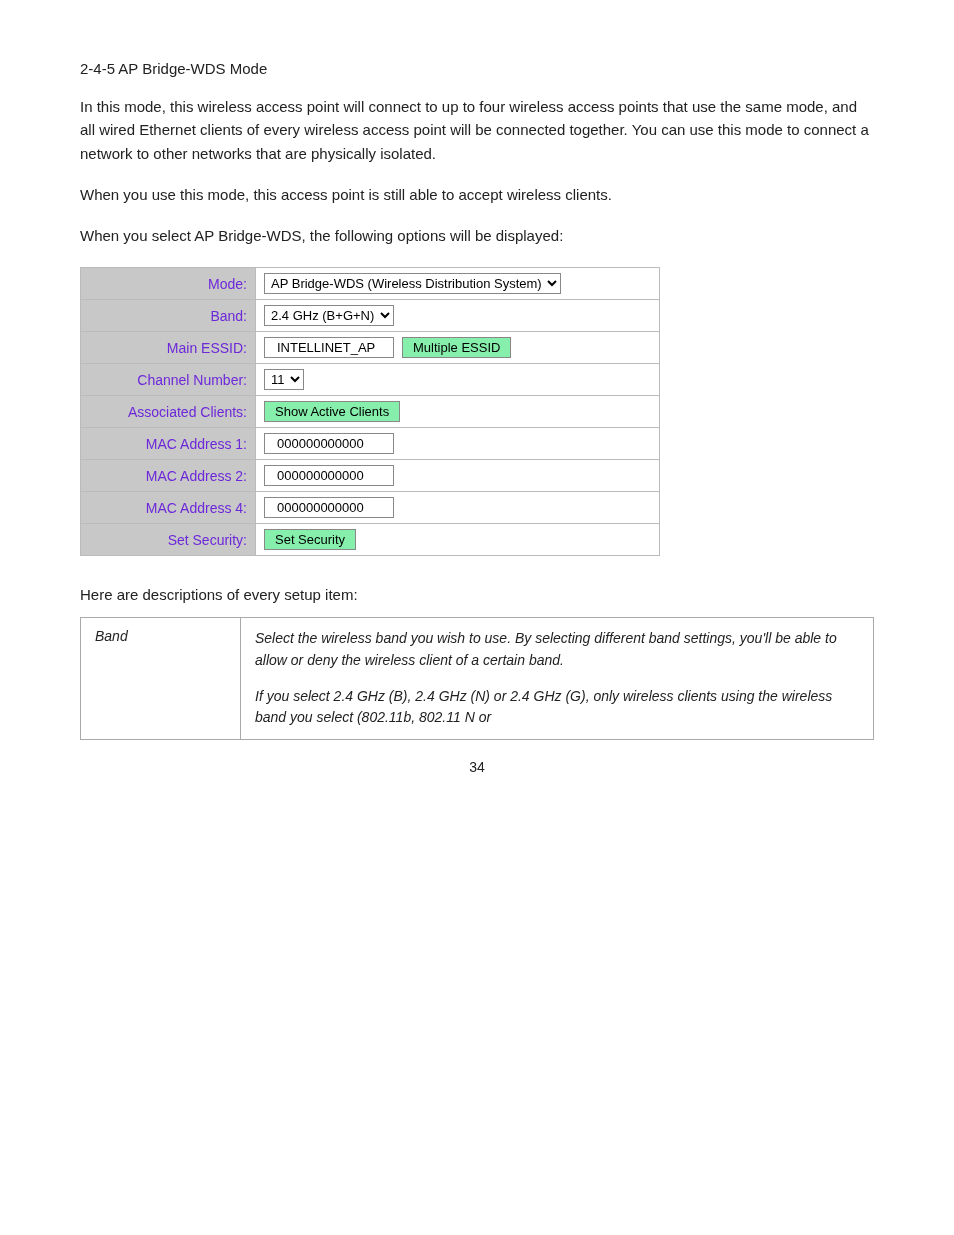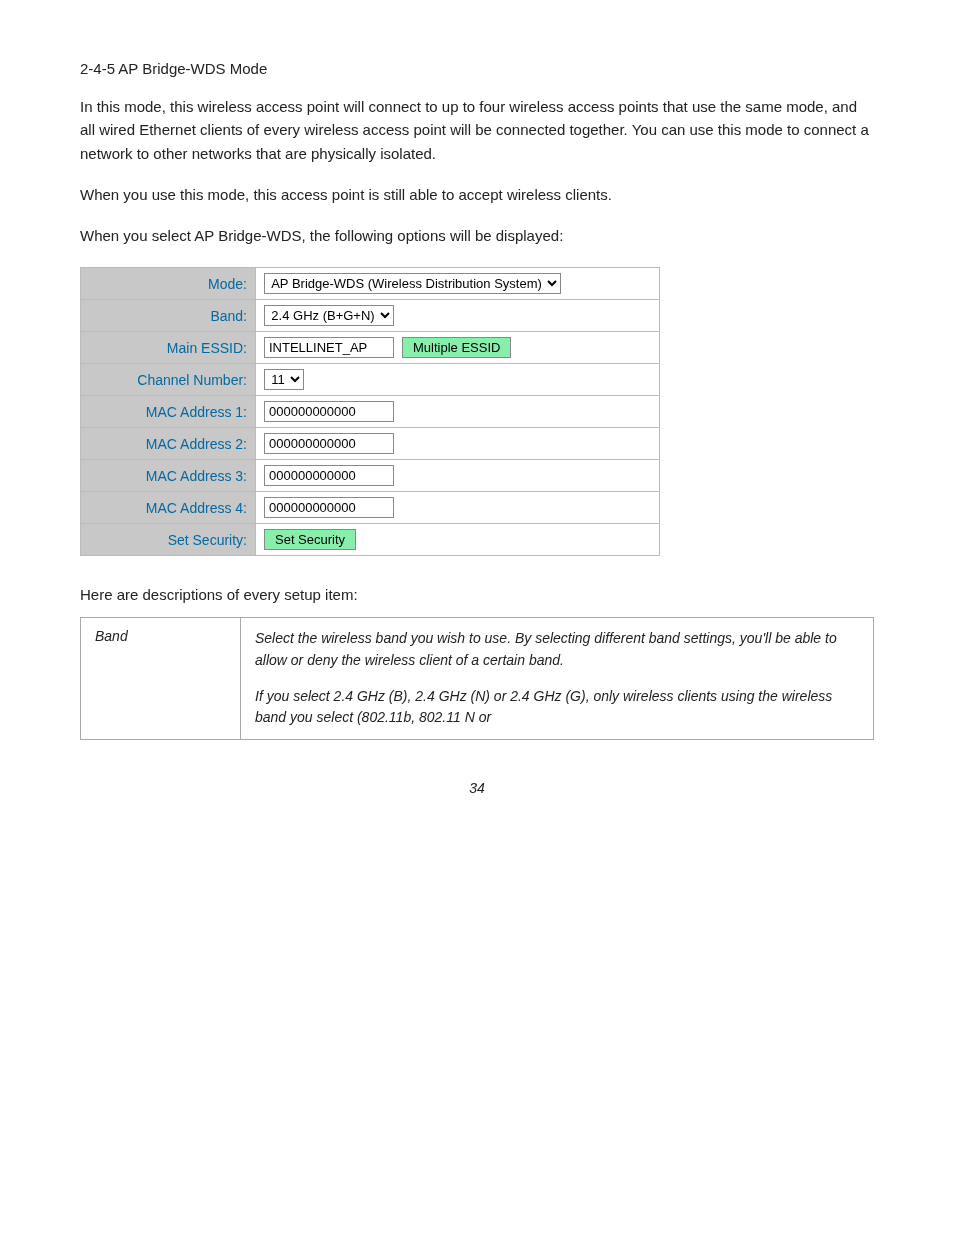--- a/index.html
+++ b/index.html
@@ -31,36 +31,35 @@
     .config-table tr td {
       border: 1px solid #bbb;
       padding: 5px 8px;
       font-size: 14px;
     }
     .config-table tr td.label-cell {
       background: #c8c8c8;
       text-align: right;
       width: 175px;
       font-size: 14px;
-      color: #0369a1;
+      color: #6d28d9;
       padding-right: 8px;
     }
     .config-table tr td.value-cell {
       background: #fff;
     }
     select.inline-select {
       font-size: 13px;
       padding: 1px 2px;
       border: 1px solid #888;
       background: #fff;
-      text-align: center;
     }
     input.text-input {
       font-size: 13px;
-      padding: 2px 4px;
+      padding: 2px 12px;
       border: 1px solid #888;
       width: 130px;
     }
     button.action-btn {
       font-size: 13px;
       padding: 2px 10px;
       border: 1px solid #888;
       background: #86efac;
       cursor: pointer;
     }
@@ -90,23 +89,22 @@
       font-style: italic;
       font-weight: normal;
       margin-left: 20px;
     }
     .desc-table td:last-child {
       font-style: italic;
       line-height: 1.55;
     }
     .page-number {
       text-align: center;
-      margin-top: 40px;
+      margin-top: 19px;
       font-size: 14px;
-      font-style: italic;
     }
   </style>
 </head>
 <body>
 
 <p class="section-title">2-4-5 AP Bridge-WDS Mode</p>
 
 <p class="body-text">In this mode, this wireless access point will connect to up to four wireless access points that use the same mode, and all wired Ethernet clients of every wireless access point will be connected together. You can use this mode to connect a network to other networks that are physically isolated.</p>
 <p class="body-text">When you use this mode, this access point is still able to accept wireless clients.</p>
 <p class="body-text">When you select AP Bridge-WDS, the following options will be displayed:</p>
@@ -140,33 +138,33 @@
   </tr>
   <tr>
     <td class="label-cell">Channel Number:</td>
     <td class="value-cell">
       <select class="inline-select">
         <option>11</option>
       </select>
     </td>
   </tr>
   <tr>
+    <td class="label-cell">Associated Clients:</td>
+    <td class="value-cell">
+      <button class="action-btn">Show Active Clients</button>
+    </td>
+  </tr>
+  <tr>
     <td class="label-cell">MAC Address 1:</td>
     <td class="value-cell">
       <input class="text-input" type="text" value="000000000000" style="">
     </td>
   </tr>
   <tr>
     <td class="label-cell">MAC Address 2:</td>
-    <td class="value-cell">
-      <input class="text-input" type="text" value="000000000000" style="">
-    </td>
-  </tr>
-  <tr>
-    <td class="label-cell">MAC Address 3:</td>
     <td class="value-cell">
       <input class="text-input" type="text" value="000000000000" style="">
     </td>
   </tr>
   <tr>
     <td class="label-cell">MAC Address 4:</td>
     <td class="value-cell">
       <input class="text-input" type="text" value="000000000000" style="">
     </td>
   </tr>

